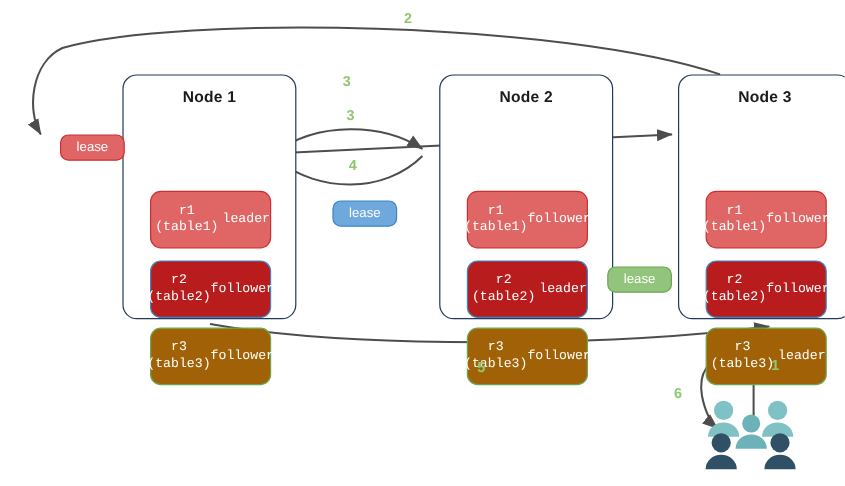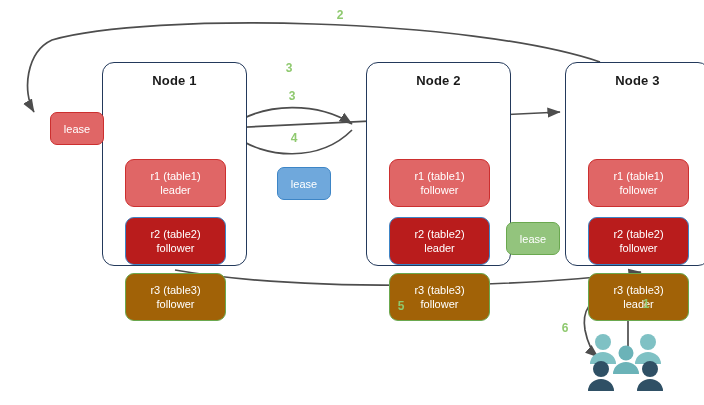--- a/index.html
+++ b/index.html
@@ -44,43 +44,44 @@
     letter-spacing: 0.2px;
   }
   .replica {
     position: absolute;
     left: 22px;
     width: 101px;
     height: 48px;
     border-radius: 9px;
     box-sizing: border-box;
     display: flex;
-    flex-direction: column;
+    flex-direction: row;
     align-items: center;
     justify-content: center;
     color: #ffffff;
     font-size: 11px;
     line-height: 14px;
     text-align: center;
+    font-family: Liberation Mono, monospace;
   }
   .replica .l1, .replica .l2 { display: block; }
   .rep-red   { background: #e06666; border: 1.6px solid #cc2f2f; }
   .rep-blue  { background: #b91c1c; border: 1.6px solid #3d85c6; }
   .rep-green { background: #a16207; border: 1.6px solid #6aa84f; }
 
   .lease {
     position: absolute;
     border-radius: 7px;
     box-sizing: border-box;
     display: flex;
     align-items: center;
     justify-content: center;
     color: #ffffff;
     font-size: 11px;
-    height: 33px;
+    height: 22px;
     width: 54px;
   }
   .lease-red   { background: #e06666; border: 1.6px solid #cc2f2f; }
   .lease-blue  { background: #6fa8dc; border: 1.6px solid #3d85c6; }
   .lease-green { background: #93c47d; border: 1.6px solid #6aa84f; }
 
   .step-label {
     position: absolute;
     font-size: 12px;
     font-weight: bold;

